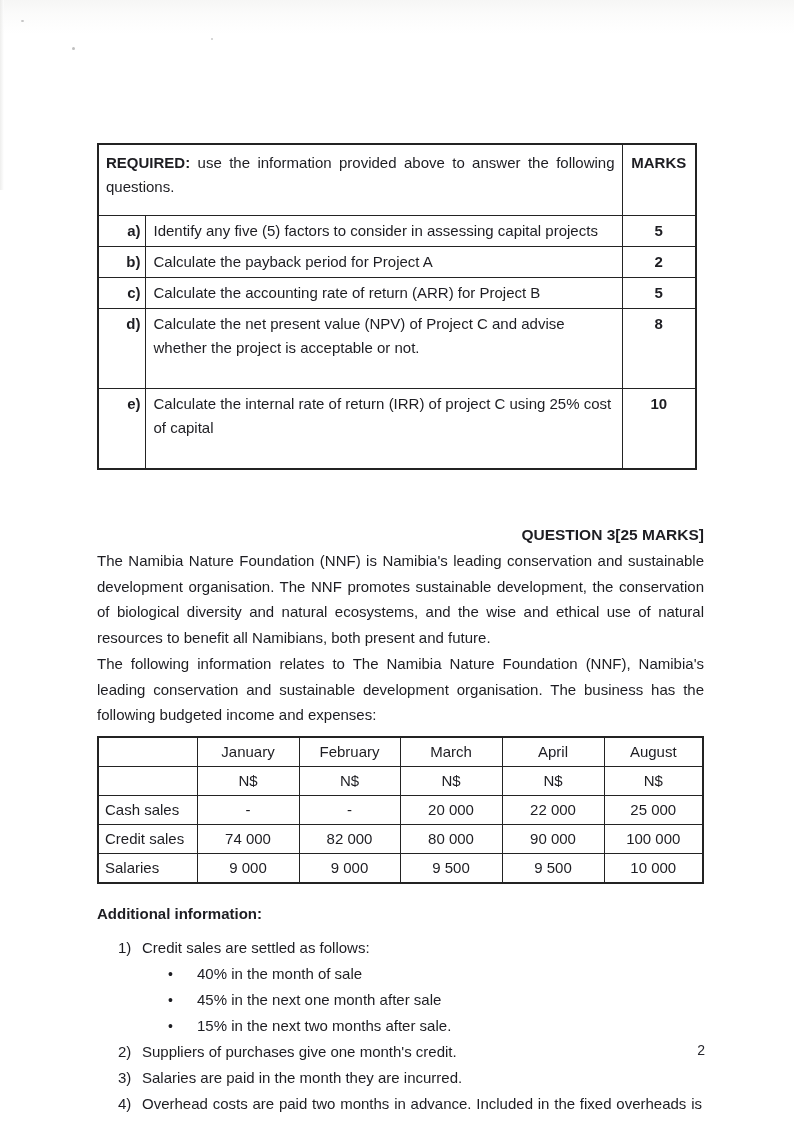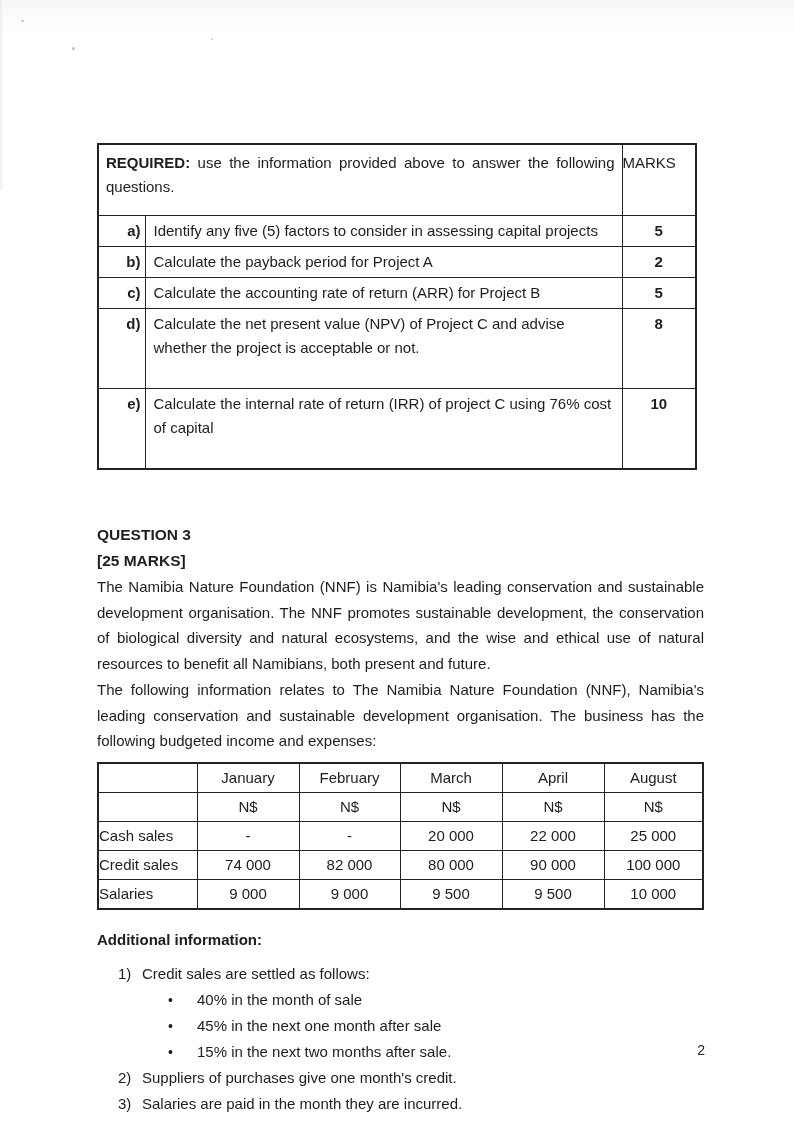--- a/index.html
+++ b/index.html
@@ -32,39 +32,39 @@
   }
 
   table { border-collapse: collapse; table-layout: fixed; margin-top: 44px; }
   .doc-table { border: 2px solid #232323; }
   .doc-table td { border: 1.5px solid #232323; font-size: 15px; line-height: 24px; }
 
   
   .req-table { width: 598px; }
   .req-header-cell { padding: 6px 7px 16px 7px; text-align: justify; vertical-align: top; }
   .req-header-cell .hdr-bold { font-weight: bold; }
-  .marks-header { font-weight: normal; vertical-align: top; padding-top: 6px; }
+  .marks-header { font-weight: bold; text-align: center; vertical-align: top; padding-top: 6px; }
   .letter-cell { font-weight: bold; text-align: right; padding: 3px 4px 3px 2px; vertical-align: top; }
   .qtext-cell { padding: 3px 8px 3px 8px; vertical-align: top; }
   .marks-cell { font-weight: bold; text-align: center; vertical-align: top; padding-top: 3px; }
   .row-tall .qtext-cell, .row-tall .marks-cell, .row-tall .letter-cell { padding-bottom: 28px; }
 
   
   .q-heading {
     margin-top: 52px;
     display: flex; justify-content: flex-end;
-    font-weight: bold; font-size: 15.5px; line-height: 26px; flex-direction: column;
+    font-weight: bold; font-size: 15.5px; line-height: 26px;
   }
   .para { text-align: justify; line-height: 25.5px; margin-top: 0; }
   .para + .para { margin-top: 1px; }
 
   
   .budget-table { width: 605px; margin-top: 8px; }
   .budget-table td { text-align: center; padding: 2px 4px; height: 26px; }
-  .budget-table td.bt-label { text-align: left; padding-left: 0; }
+  .budget-table td.bt-label { text-align: left; padding-left: 6px; }
 
   
   .add-heading { font-weight: bold; margin-top: 17px; line-height: 26px; }
   .num-list { margin-top: 8px; }
   .num-item { display: flex; line-height: 26px; margin-top: 0; }
   .num-item .num { width: 24px; margin-left: 21px; flex: none; }
   .num-item .num-text { flex: 1; text-align: justify; padding-right: 2px; }
   .bullet-item { display: flex; line-height: 26px; }
   .bullet-item .bullet { margin-left: 71px; width: 29px; flex: none; font-size: 14px; }
 
@@ -113,21 +113,21 @@
         <td class="qtext-cell">Calculate the accounting rate of return (ARR) for Project B</td>
         <td class="marks-cell">5</td>
       </tr>
       <tr class="row-tall">
         <td class="letter-cell">d)</td>
         <td class="qtext-cell">Calculate the net present value (NPV) of Project C and advise whether the project is acceptable or not.</td>
         <td class="marks-cell">8</td>
       </tr>
       <tr class="row-tall">
         <td class="letter-cell">e)</td>
-        <td class="qtext-cell">Calculate the internal rate of return (IRR) of project C using 76% cost of capital</td>
+        <td class="qtext-cell">Calculate the internal rate of return (IRR) of project C using 25% cost of capital</td>
         <td class="marks-cell">10</td>
       </tr>
     </tbody>
   </table>
 
   <div class="q-heading">
     <span>QUESTION 3</span>
     <span>[25 MARKS]</span>
   </div>
 

